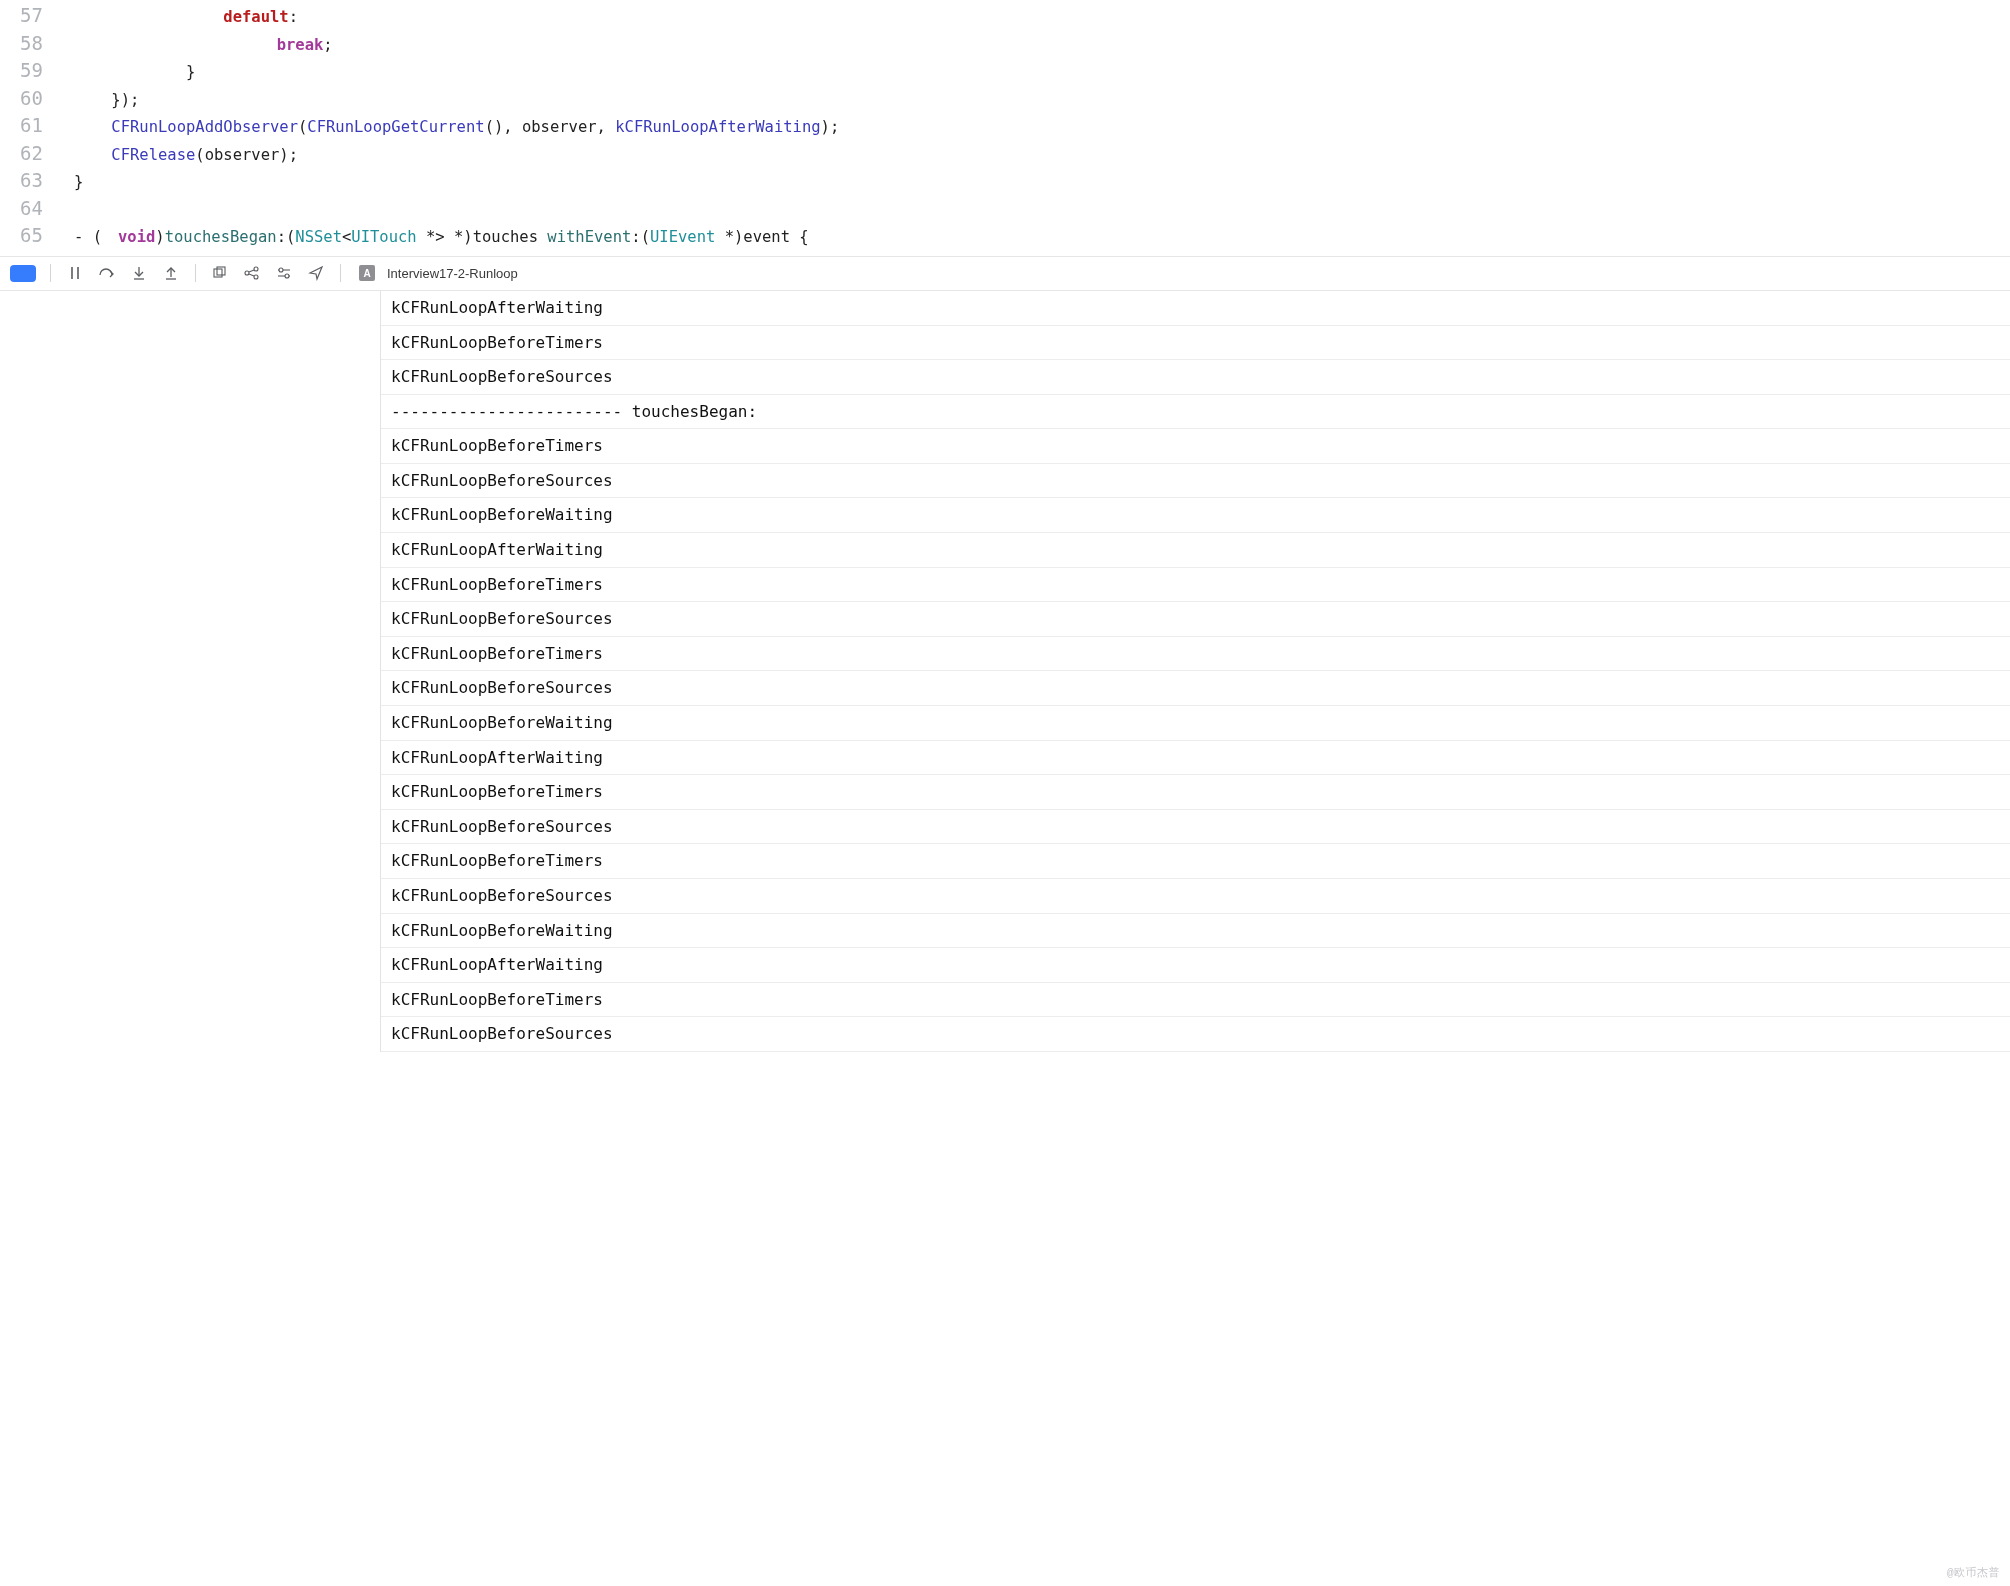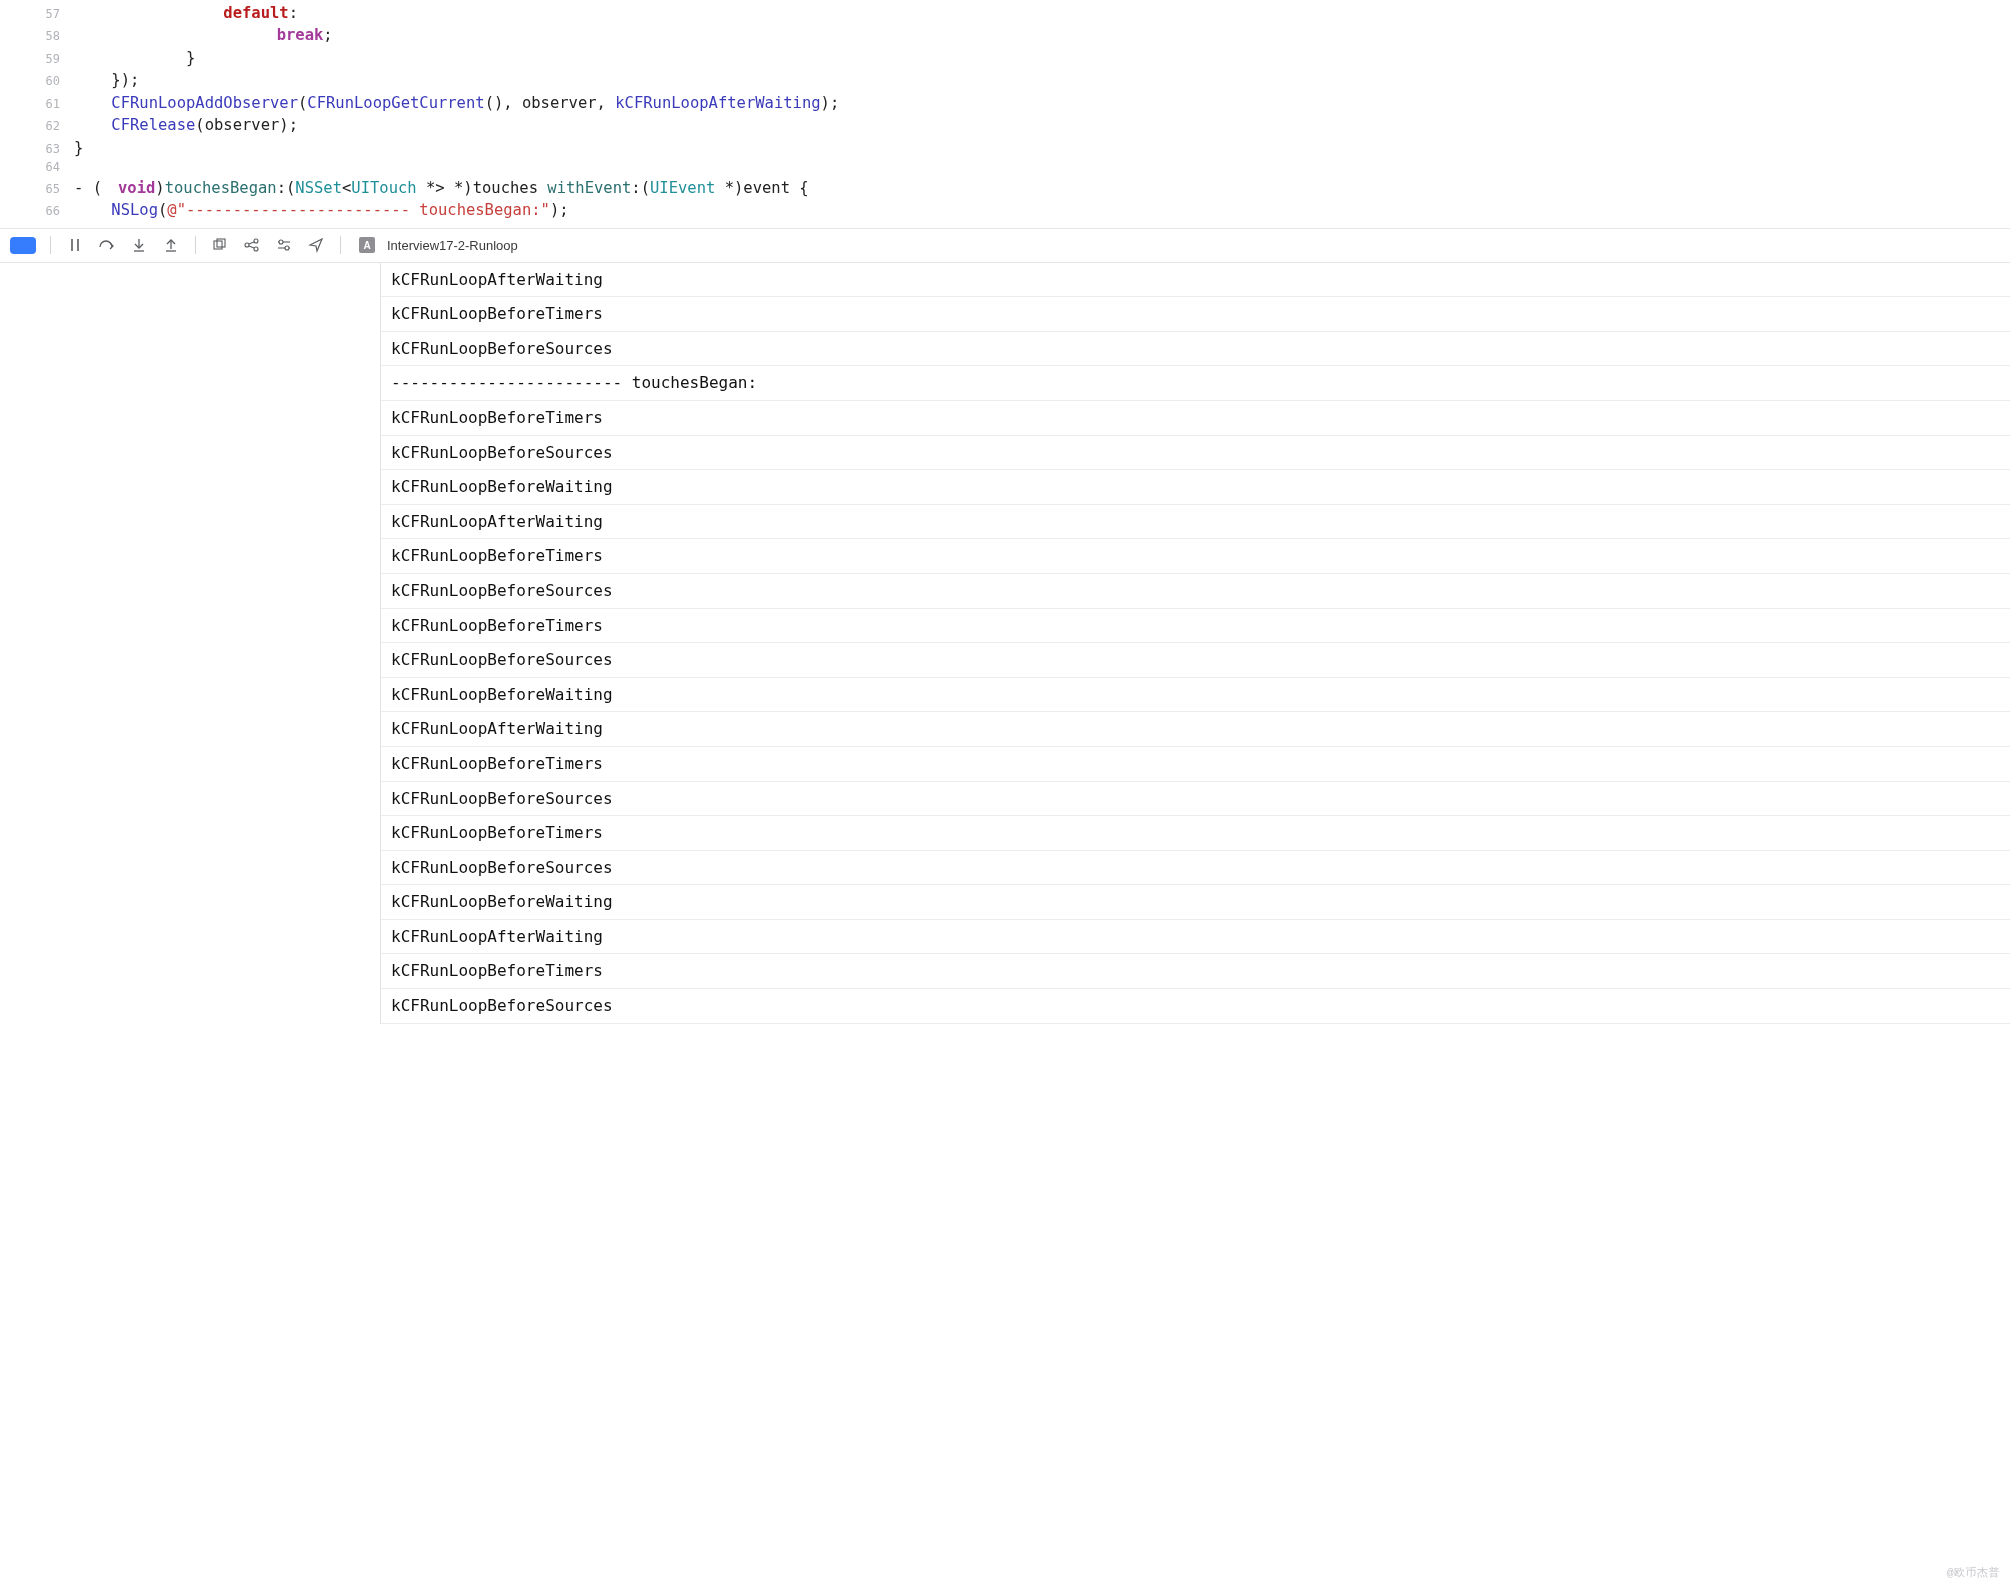--- a/index.html
+++ b/index.html
@@ -33,23 +33,23 @@
     position: absolute;
     left: 8px;
     top: 0;
     bottom: 0;
     width: 3px;
     background: #3b82f6;
     border-radius: 2px;
   }
   .lineno {
     flex: 0 0 40px;
-    text-align: right;
+    text-align: left;
     color: #b0b3b8;
-    font-size: 12px;
+    font-size: 19px;
     padding-right: 14px;
     user-select: none;
   }
   .code {
     flex: 1 1 auto;
     font-family: "SF Mono", Menlo, Consolas, monospace;
   }
 
   
   .kw-purple  { color: #b91c1c; font-weight: 600; }
@@ -152,21 +152,20 @@
 <div class="editor-pane" id="editor-pane">
     <div class="code-line"><div class="gutter-decor blue-bar"></div><div class="lineno">57</div><div class="code"><span>                </span><span class="kw-purple">default</span><span class="punct">:</span></div></div>
     <div class="code-line"><div class="gutter-decor blue-bar"></div><div class="lineno">58</div><div class="code"><span>                    </span><span class="kw-pink">break</span><span class="punct">;</span></div></div>
     <div class="code-line"><div class="gutter-decor blue-bar"></div><div class="lineno">59</div><div class="code"><span>            </span><span class="punct">}</span></div></div>
     <div class="code-line"><div class="gutter-decor blue-bar"></div><div class="lineno">60</div><div class="code"><span>    </span><span class="punct">});</span></div></div>
     <div class="code-line"><div class="gutter-decor blue-bar"></div><div class="lineno">61</div><div class="code"><span>    </span><span class="blueid">CFRunLoopAddObserver</span><span class="punct">(</span><span class="blueid">CFRunLoopGetCurrent</span><span class="punct">(), observer, </span><span class="blueid">kCFRunLoopAfterWaiting</span><span class="punct">);</span></div></div>
     <div class="code-line"><div class="gutter-decor blue-bar"></div><div class="lineno">62</div><div class="code"><span>    </span><span class="blueid">CFRelease</span><span class="punct">(observer);</span></div></div>
     <div class="code-line"><div class="gutter-decor"></div><div class="lineno">63</div><div class="code"><span class="punct">}</span></div></div>
     <div class="code-line"><div class="gutter-decor"></div><div class="lineno">64</div><div class="code"><span></span></div></div>
     <div class="code-line"><div class="gutter-decor blue-bar"></div><div class="lineno">65</div><div class="code"><span class="punct">- (</span><span class="kw-pink">void</span><span class="punct">)</span><span class="teal-sel">touchesBegan</span><span class="punct">:(</span><span class="teal-id">NSSet</span><span class="punct">&lt;</span><span class="teal-id">UITouch</span><span class="punct"> *&gt; *)touches </span><span class="teal-sel">withEvent</span><span class="punct">:(</span><span class="teal-id">UIEvent</span><span class="punct"> *)event {</span></div></div>
-    <div class="code-line"><div class="gutter-decor"></div><div class="lineno">66</div><div class="code"><span>    </span><span class="blueid">NSLog</span><span class="punct">(</span><span class="str">@"------------------------ touchesBegan:"</span><span class="punct">);</span></div></div>
   </div>
 
 <div class="debug-bar">
   <span class="breakpoint-chip"></span>
   <span class="sep"></span>
 
   <span class="btn">
     <svg width="16" height="16" viewBox="0 0 16 16" stroke="#5a5c60" stroke-width="1.6" fill="none">
       <line x1="5" y1="2" x2="5" y2="14"></line>
         <line x1="11" y1="2" x2="11" y2="14"></line>

